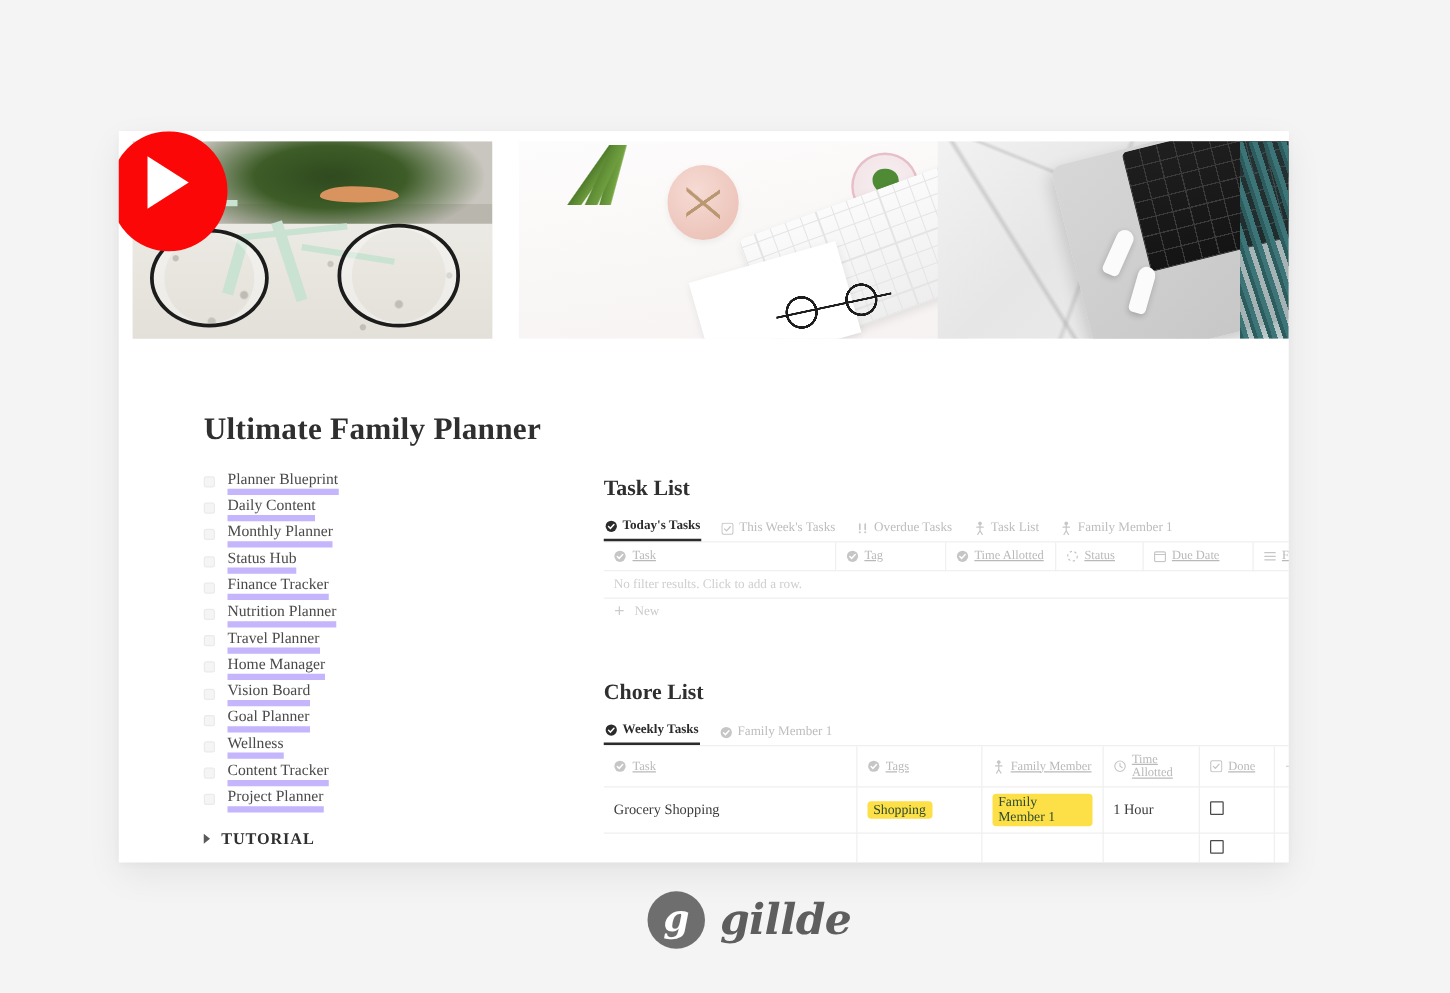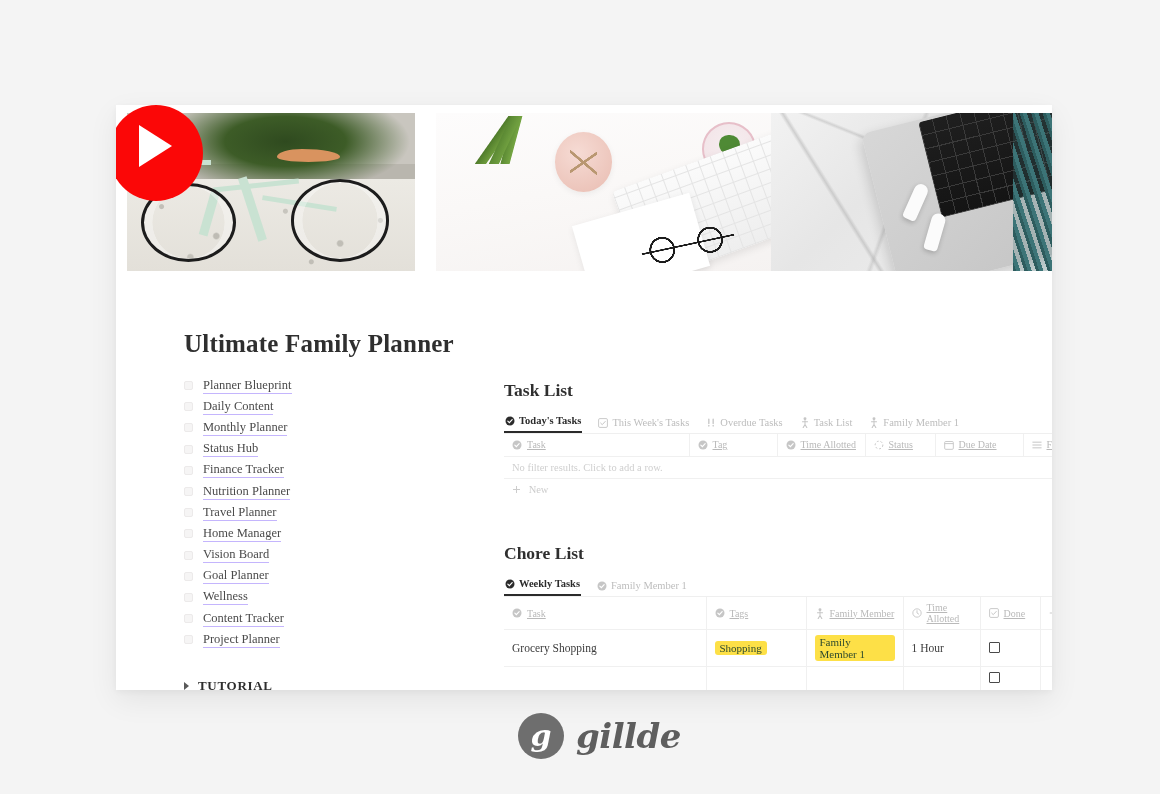--- a/index.html
+++ b/index.html
@@ -7,21 +7,21 @@
     width: 1160px; height: 794px;
     background: #f4f4f4;
     font-family: "Liberation Serif", serif;
     overflow: hidden;
   }
   #stage { position: relative; width: 1160px; height: 794px; }
 
   
   .card {
     position: absolute;
-    left: 116px; top: 105px;
+    left: 95px; top: 105px;
     width: 936px; height: 585px;
     background: #ffffff;
     overflow: hidden;
     box-shadow: 0 10px 28px rgba(0,0,0,0.07), 0 2px 6px rgba(0,0,0,0.04);
   }
 
   
   .banner { position: absolute; left: 0; top: 0; width: 936px; height: 166px; background:#fff; }
   .bshot { position: absolute; top: 8px; height: 158px; overflow: hidden; }
   .bshot-1 { left: 11px; width: 288px; }
@@ -136,23 +136,23 @@
       background:#ffffff; border-radius:2px; transform-origin: 50% 100%; opacity:.95; }
 
   
   .page-title { position:absolute; left:68px; top:225px; font-size:25px; font-weight:700;
       color:#2f2f2f; letter-spacing:.2px; }
 
   .toc { position:absolute; left:68px; top:270px; width:230px; }
   .toc-item { display:flex; align-items:center; height:21.2px; }
   .toc-chk { width:9px; height:9px; border:1px solid #eceaea; background:#f6f5f5;
       border-radius:2px; margin-right:10px; flex:none; }
-  .toc-label { font-size:12.5px; color:#4a4a4a; border-bottom:1px solid #c4b5fd;
+  .toc-label { font-size:12.5px; color:#4a4a4a; border-bottom:5px solid #c4b5fd;
       line-height:15px; }
-  .tutorial { display:flex; align-items:center; margin-top:28px; }
+  .tutorial { display:flex; align-items:center; margin-top:13px; }
   .tri { width:0; height:0; border-left:5px solid #5a5a5a;
       border-top:4px solid transparent; border-bottom:4px solid transparent; margin-right:9px; }
   .tutorial-label { font-size:13px; font-weight:700; color:#2f2f2f; letter-spacing:.7px; }
 
   
   .db { position:absolute; left:343px; width:593px;margin-left:45px; }
   .db-title { font-size:17.5px; font-weight:700; color:#2f2f2f; margin-bottom:11px; }
   .tabs { display:flex; align-items:flex-end; gap:15px; border-bottom:1px solid #efefef; }
   .tab { display:flex; align-items:center; gap:4px; padding:3px 1px 5px;
       font-size:10.5px; color:#bdbdbd; white-space:nowrap;text-align:center; }

